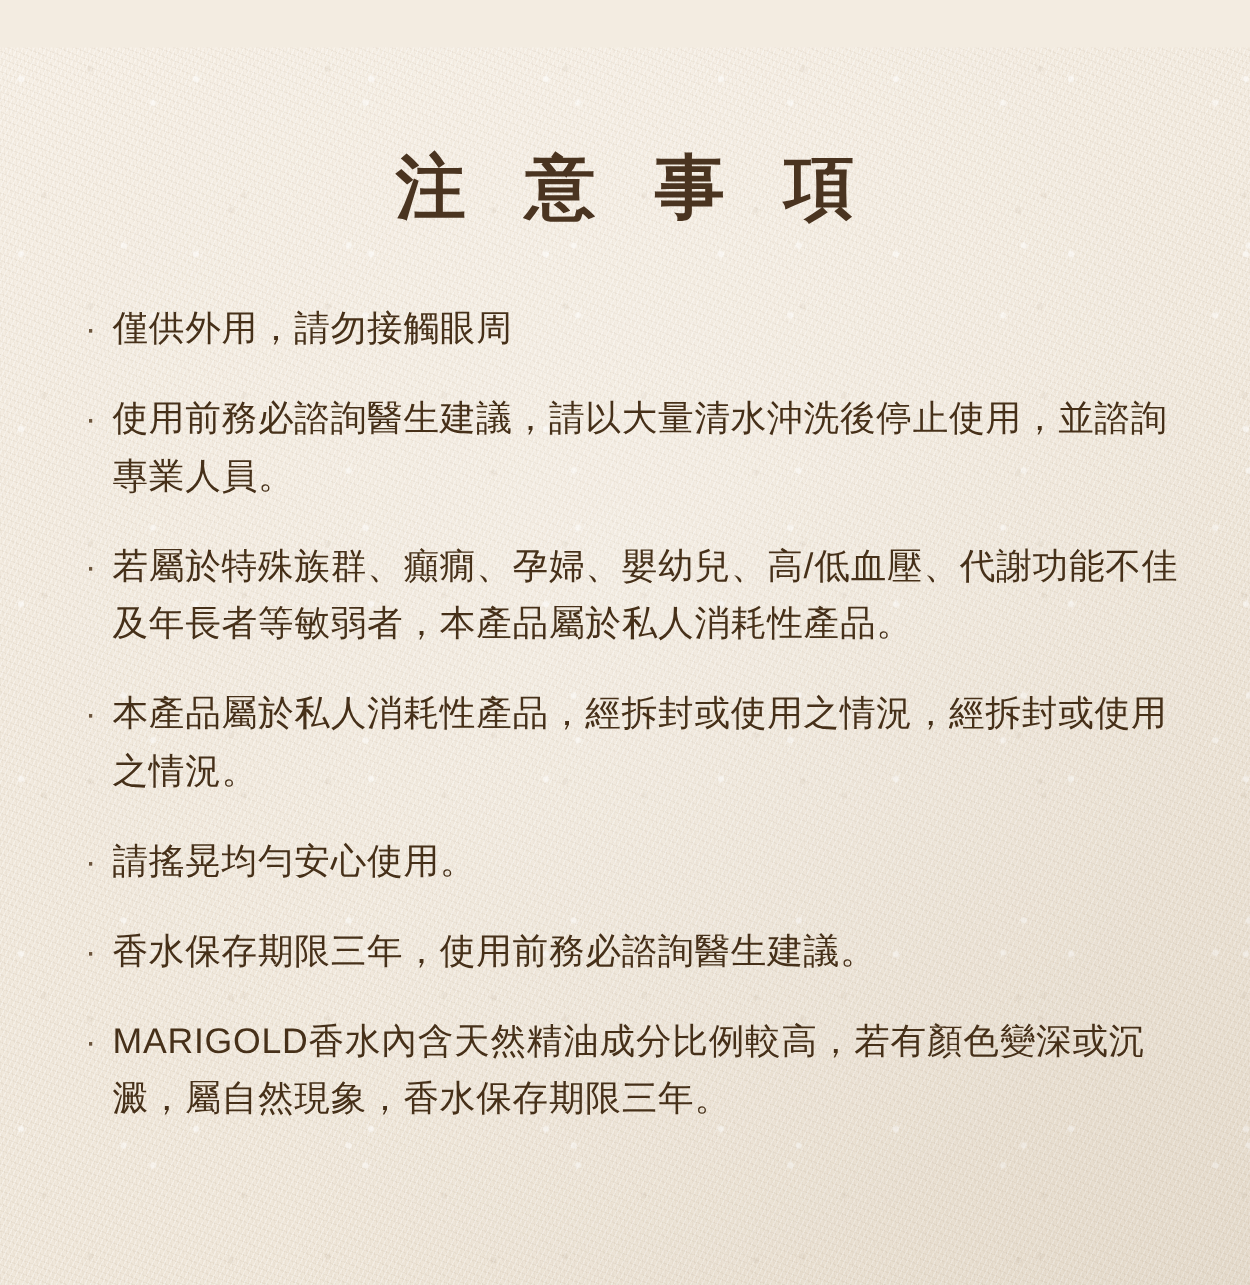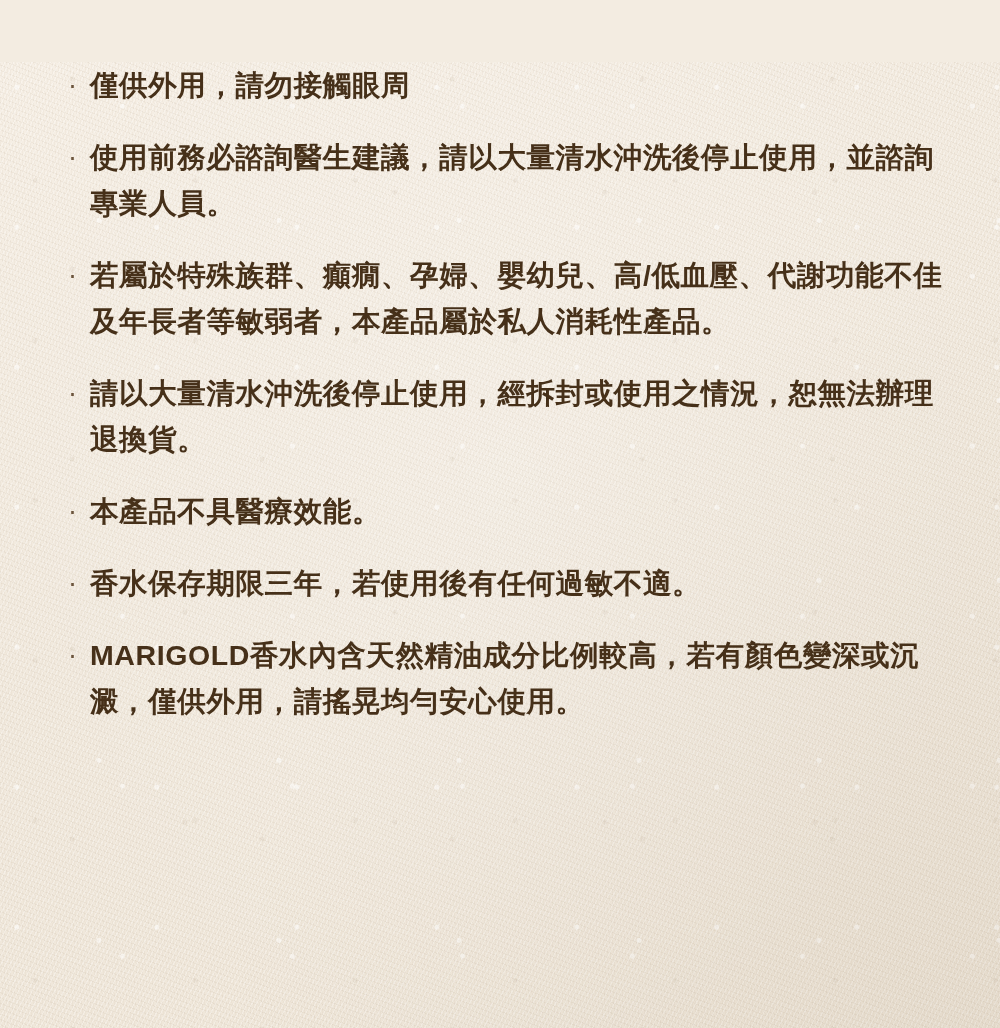--- a/index.html
+++ b/index.html
@@ -95,60 +95,60 @@
     user-select: none;
   }
 
   .note-text {
     flex: 1 1 auto;
     font-size: 28.5px;
     line-height: 46px;
     letter-spacing: 0.6px;
     color: #463019;
     text-align: left;
-    font-weight: bold;
   }
 </style>
 </head>
 <body>
 
 <div class="page">
 
+  <h1 class="title">注 意 事 項</h1>
 
   <ul class="notes">
 
     <li class="note-item">
       <span class="bullet">·</span>
       <span class="note-text">僅供外用，請勿接觸眼周</span>
     </li>
 
     <li class="note-item">
       <span class="bullet">·</span>
       <span class="note-text">使用前務必諮詢醫生建議，請以大量清水沖洗後停止使用，並諮詢專業人員。</span>
     </li>
 
     <li class="note-item">
       <span class="bullet">·</span>
       <span class="note-text">若屬於特殊族群、癲癇、孕婦、嬰幼兒、高/低血壓、代謝功能不佳及年長者等敏弱者，本產品屬於私人消耗性產品。</span>
     </li>
 
     <li class="note-item">
       <span class="bullet">·</span>
-      <span class="note-text">請以大量清水沖洗後停止使用，經拆封或使用之情況，恕無法辦理退換貨。</span>
+      <span class="note-text">本產品屬於私人消耗性產品，經拆封或使用之情況，經拆封或使用之情況。</span>
     </li>
 
     <li class="note-item">
       <span class="bullet">·</span>
-      <span class="note-text">本產品不具醫療效能。</span>
+      <span class="note-text">請搖晃均勻安心使用。</span>
     </li>
 
     <li class="note-item">
       <span class="bullet">·</span>
-      <span class="note-text">香水保存期限三年，若使用後有任何過敏不適。</span>
+      <span class="note-text">香水保存期限三年，使用前務必諮詢醫生建議。</span>
     </li>
 
     <li class="note-item">
       <span class="bullet">·</span>
-      <span class="note-text">MARIGOLD香水內含天然精油成分比例較高，若有顏色變深或沉澱，僅供外用，請搖晃均勻安心使用。</span>
+      <span class="note-text">MARIGOLD香水內含天然精油成分比例較高，若有顏色變深或沉澱，屬自然現象，香水保存期限三年。</span>
     </li>
 
   </ul>
 </div>
 
 </body></html>

